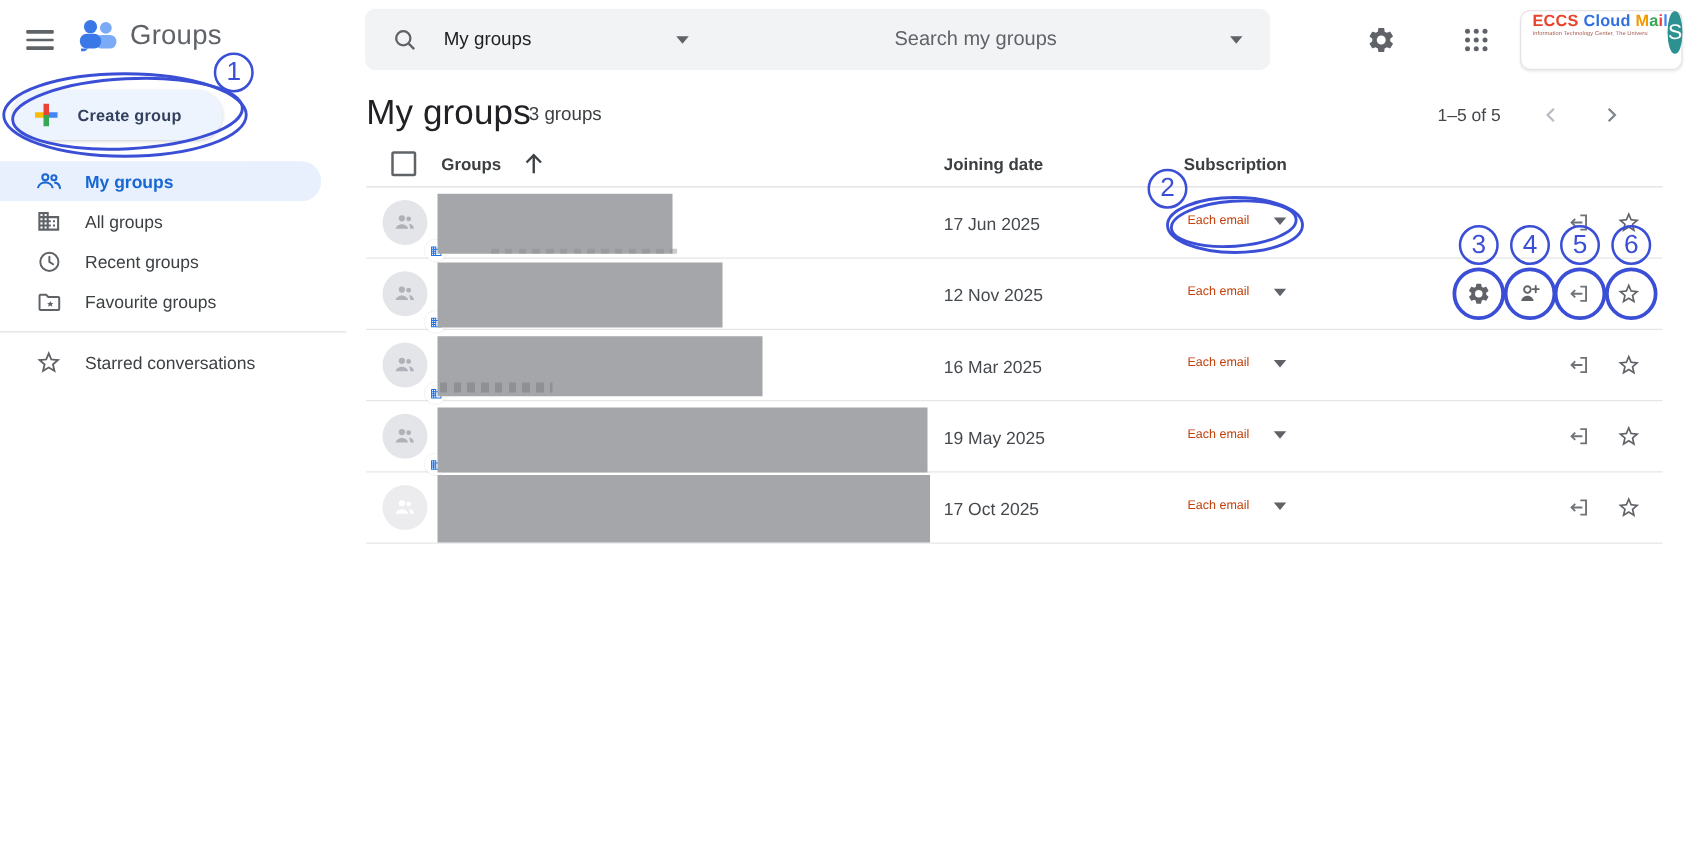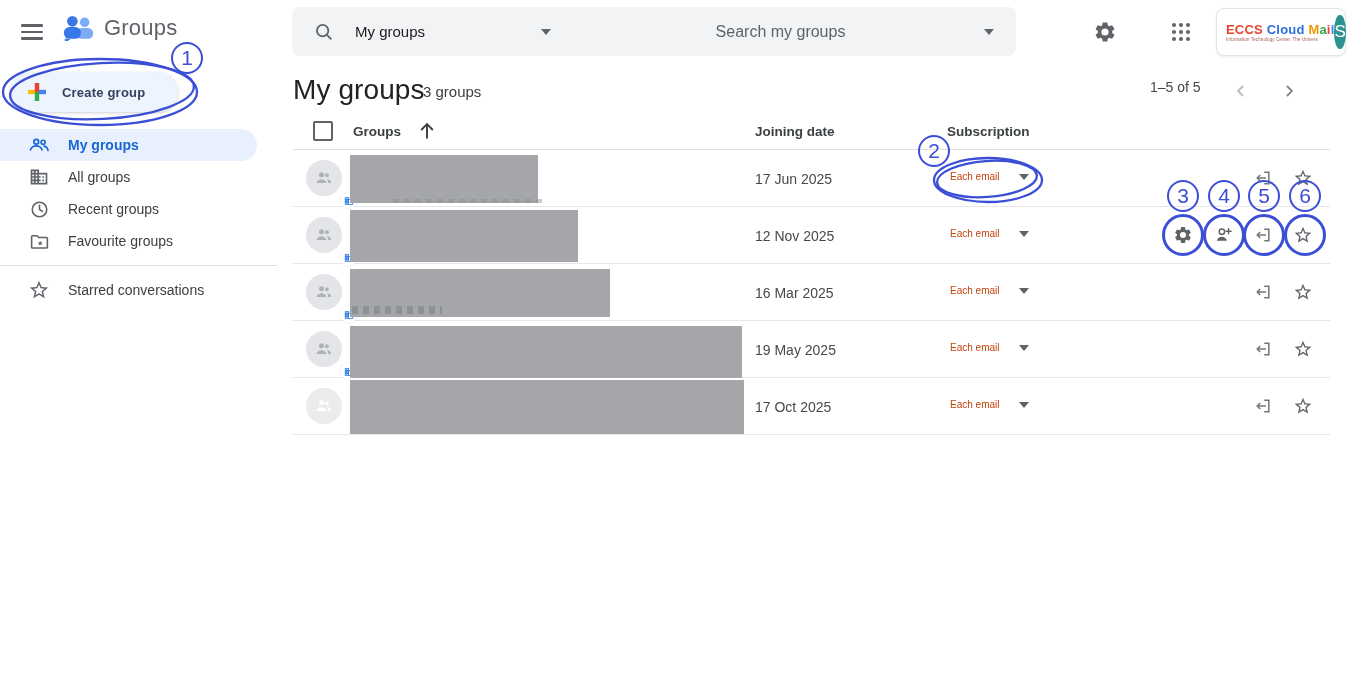--- a/index.html
+++ b/index.html
@@ -31,21 +31,21 @@
   .searchbar .right-caret { margin-right:22px; cursor:pointer; }
 
   .top-icon { position:absolute; top:20px; width:24px; height:24px; cursor:pointer; }
   .gear-pos { left:1093px; }
   .apps-pos { left:1169px; }
 
   .account-card {
     position:absolute; left:1216px; top:8px; width:130px; height:48px;
     background:#fff; border:1px solid #e4e4e4; border-radius:8px;
     box-shadow:0 1px 2px rgba(0,0,0,.08);
-    display:flex; align-items:center; padding:0 6px 0 9px;
+    display:flex; align-items:flex-start; padding:0 6px 0 9px;
   }
   .brand-lines { flex:1; }
   .eccs-line { font-size:13px; font-weight:bold; letter-spacing:.2px; white-space:nowrap; }
   .c-red{color:#e8442d;} .c-blue{color:#2f6fe0;} .c-m{color:#f29900;} .c-a{color:#34a853;} .c-i{color:#ea4335;} .c-l{color:#4285f4;}
   .eccs-tagline { font-size:4.5px; color:#a25a50; letter-spacing:.1px; white-space:nowrap; overflow:hidden; width:92px; }
   .avatar-s { width:34px; height:34px; border-radius:50%; background:#2e9191; color:#fff; font-size:17px; display:flex; align-items:center; justify-content:center; cursor:pointer; }
 
   
   .create-btn {
     position:absolute; left:10px; top:72px; height:40px; min-width:168px;
@@ -60,21 +60,21 @@
     border-radius:0 16px 16px 0; cursor:pointer; color:#3c4043; font-size:14px;
   }
   .nav-item .nicon { width:22px; height:22px; display:flex; align-items:center; justify-content:center; }
   .nav-item.selected { background:#e8f0fe; color:#1967d2; font-weight:bold; width:257px; }
   .side-divider { position:absolute; left:0; top:265px; width:277px; height:1px; background:#e0e0e0; }
   .starred-item { position:absolute; left:0; top:274px; width:277px; height:32px; display:flex; align-items:center; gap:18px; padding-left:28px; font-size:14px; color:#3c4043; cursor:pointer; }
 
   
   .page-title { position:absolute; left:293px; top:74px; font-size:28px; color:#202124; letter-spacing:.1px; }
   .group-count { position:absolute; left:423px; top:83px; font-size:15px; color:#3c4043; }
-  .pagination { position:absolute; left:1150px; top:79px; width:190px; height:26px; display:flex; }
+  .pagination { position:absolute; left:1150px; top:79px; width:190px; height:26px; display:flex; align-items:center; }
   .pag-text { font-size:14px; color:#44474a; margin-right:28px; }
   .pag-btn { width:24px; height:24px; margin-right:24px; cursor:pointer; display:flex; align-items:center; justify-content:center; }
 
   
   .thead { position:absolute; left:293px; top:121px; width:1037px; height:29px; border-bottom:1px solid #e0e0e0; }
   .checkbox { position:absolute; left:20px; top:0px; width:20px; height:20px; border:2px solid #5f6368; border-radius:2px; background:#fff; cursor:pointer; }
   .col-groups { position:absolute; left:60px; top:3px; font-size:13.5px; font-weight:bold; color:#3c4043; }
   .sort-arrow { position:absolute; left:122px; top:-2px; width:24px; height:24px; cursor:pointer; }
   .col-date { position:absolute; left:462px; top:3px; font-size:13.5px; font-weight:bold; color:#3c4043; }
   .col-sub { position:absolute; left:654px; top:3px; font-size:13.5px; font-weight:bold; color:#3c4043; }

